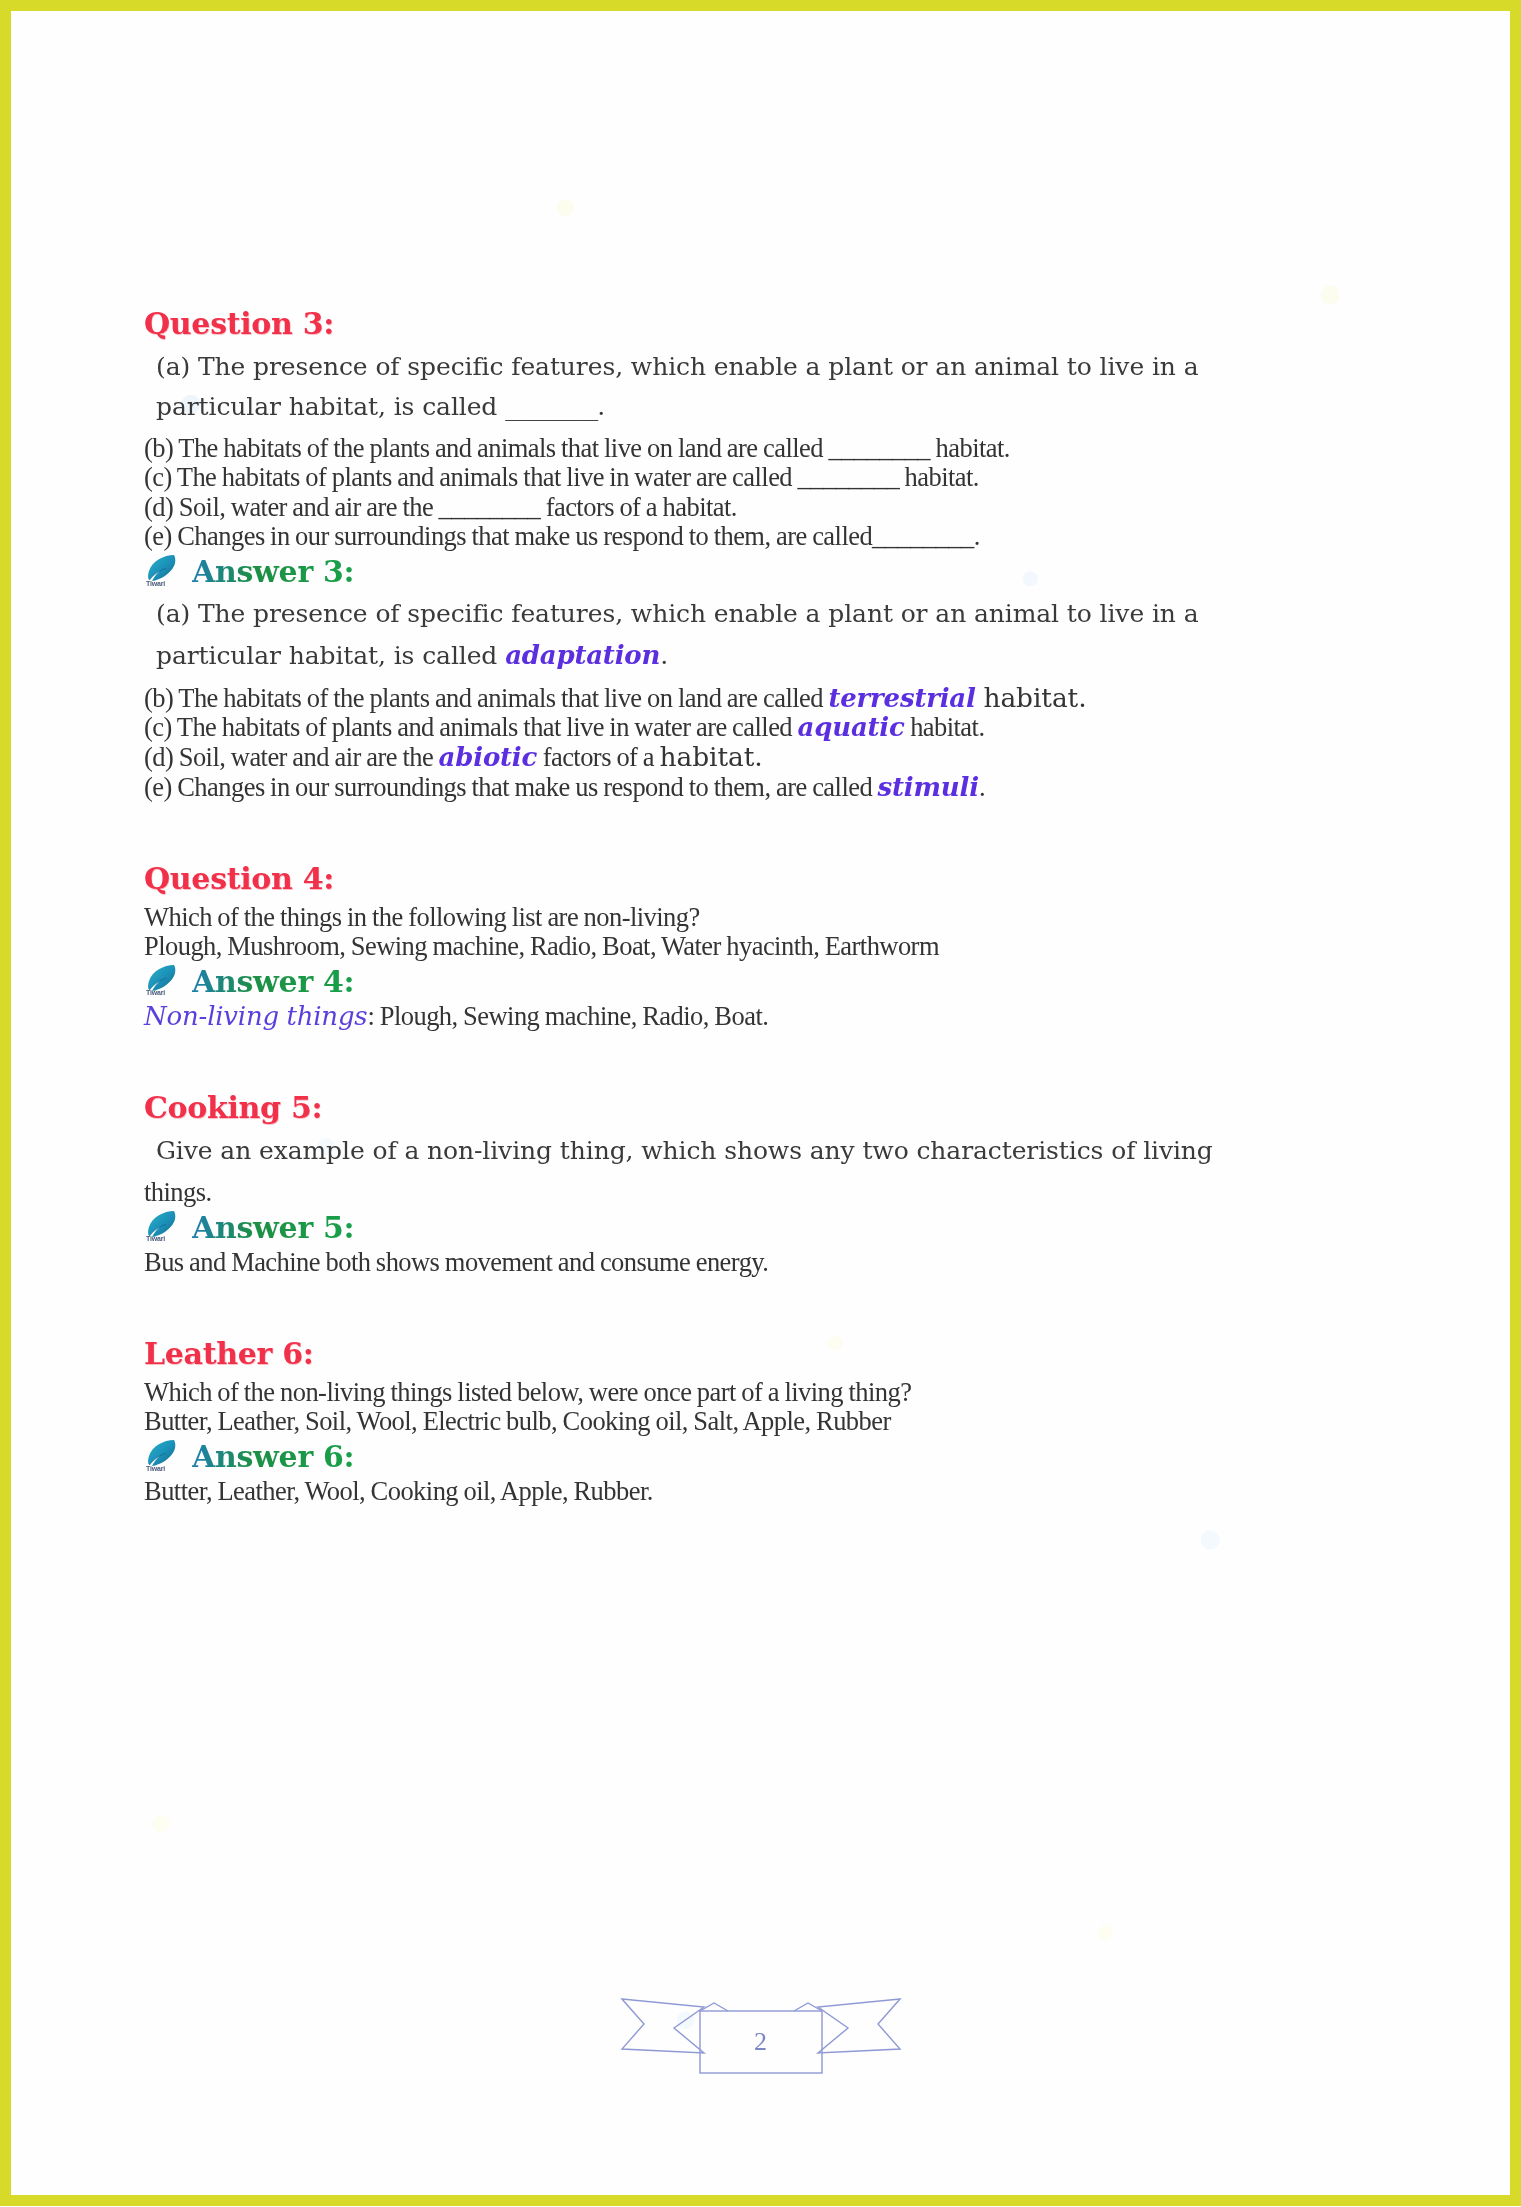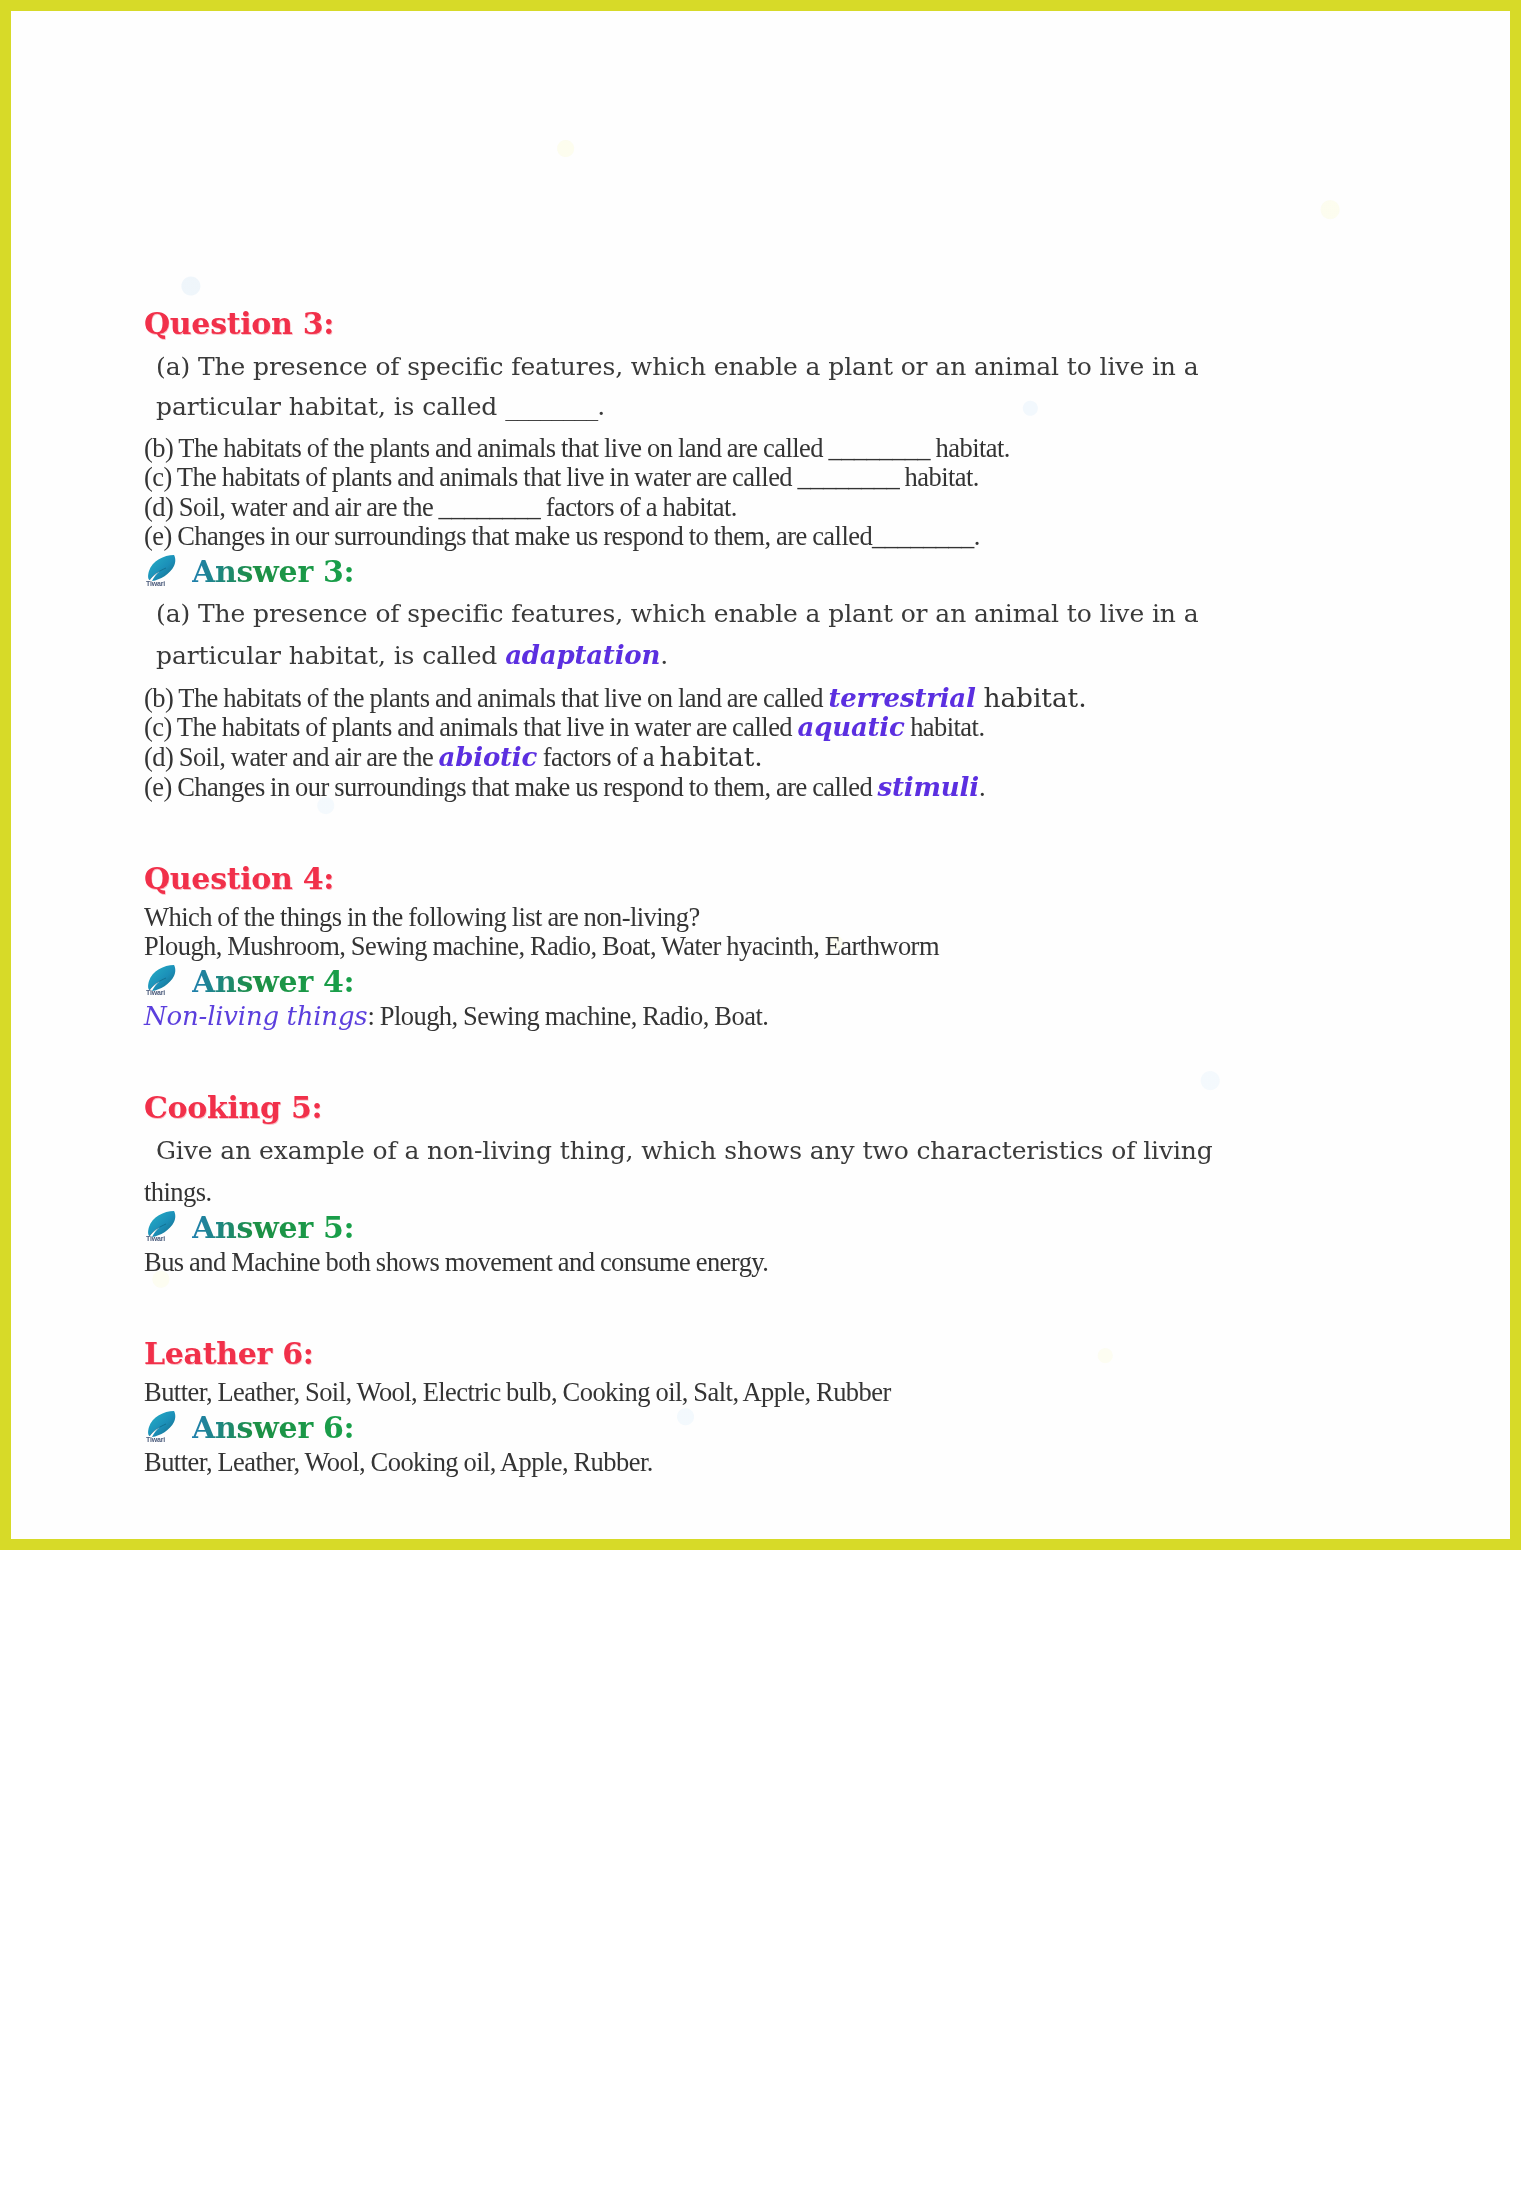--- a/index.html
+++ b/index.html
@@ -14,21 +14,21 @@
     height: 2207px;
     font-family: "Liberation Serif", "DejaVu Serif", serif;
     -webkit-font-smoothing: antialiased;
   }
 
   
   .page {
     position: relative;
     box-sizing: border-box;
     width: 1521px;
-    height: 1550px;
+    height: 2206px;
     background: #ffffff;
     border: 11px solid #d7da28;
     overflow: hidden;
   }
 
   .paper {
     position: absolute;
     inset: 0;
     background: #fefefe;
   }
@@ -275,20 +275,21 @@
         <span class="a-text">Answer 5:</span>
       </div>
 
       <p class="body-narrow">Bus and Machine both shows movement and consume energy.</p>
     </div>
 
     <div class="gap-block"></div>
 
     <div>
       <h2 class="q-heading">Leather 6:</h2>
+      <p class="body-narrow">Which of the non-living things listed below, were once part of a living thing?</p>
       <p class="body-narrow">Butter, Leather, Soil, Wool, Electric bulb, Cooking oil, Salt, Apple, Rubber</p>
 
       <div class="a-heading">
         <span class="quill-icon">
           <svg viewBox="0 0 44 34" xmlns="http://www.w3.org/2000/svg">
             <path d="M30 2 C20 2 8 8 5 18 C3.5 23 4 26 5.5 27 C7.5 24 11 20.5 16 18 C12.5 21 9.5 24.5 8 28 C16 27 26 21 30 13 C32 9 31.5 4.5 30 2 Z" fill="url(#featherGrad)"></path>
             <path d="M5.5 27 C9 22 15 18 22 15" stroke="#0d5a72" stroke-width="1" fill="none" opacity=".55"></path>
           </svg>
           <span class="brandtext">Tiwari</span>
         </span>

